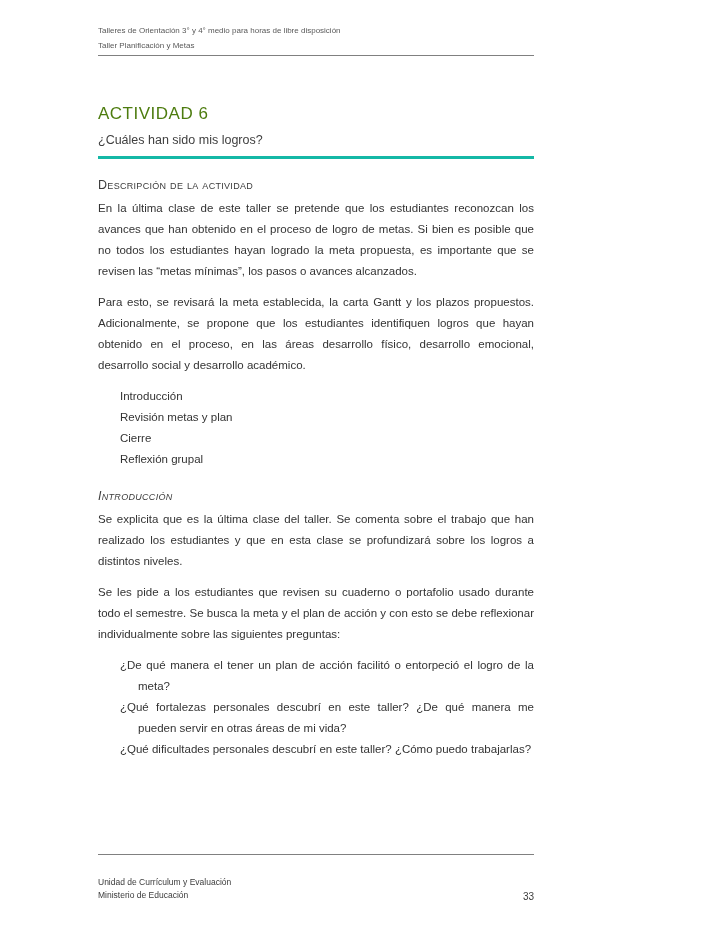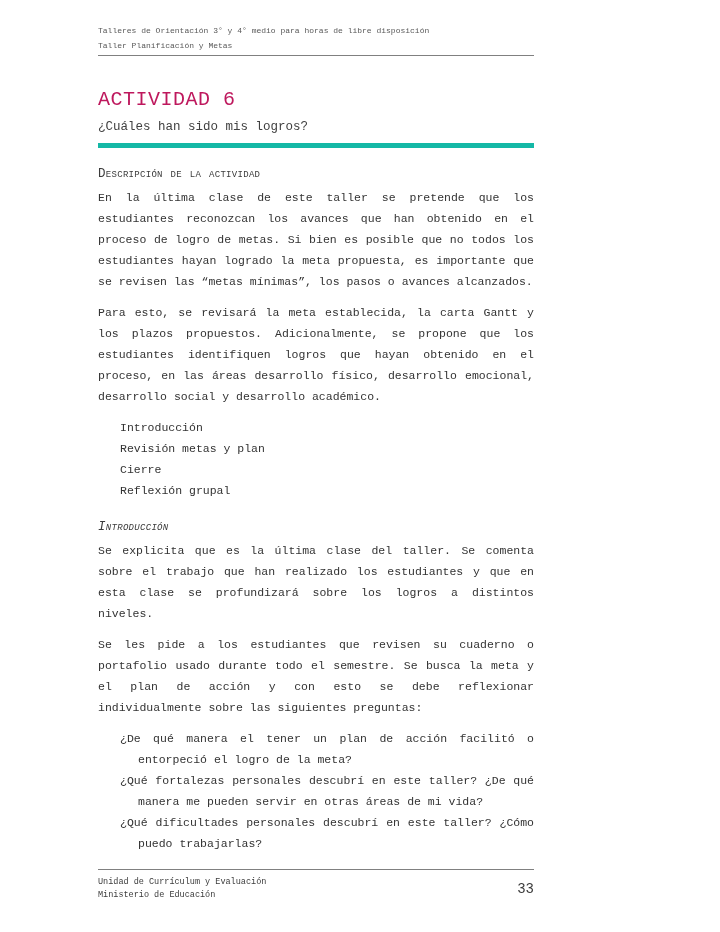--- a/index.html
+++ b/index.html
@@ -1,21 +1,21 @@
 <!DOCTYPE html>
 <html><head>
 <meta charset="utf-8">
 <style>
   html, body { margin: 0; padding: 0; background: #ffffff; }
   .page {
     position: relative;
     width: 616px;
     height: 932px;
     background: #ffffff;
-    font-family: Liberation Mono, monospace;
+    font-family: Liberation Sans, sans-serif;
     color: #3b3b3b;
     overflow: hidden;
     box-sizing: border-box;
   }
   .content {
     padding: 26px 82px 0 98px;
     box-sizing: border-box;
   }
   
   .doc-header {
@@ -28,32 +28,32 @@
     text-align: left;
     margin-bottom: 6px;
   }
   .doc-header .hdr-right {
     font-size: 8px;
     color: #595959;
     text-align: left;
   }
   
   .title {
-    margin-top: 32px;
-    font-size: 20px;
+    margin-top: 48px;
+    font-size: 17px;
     font-weight: 400;
     letter-spacing: 0.5px;
-    color: #be185d;
+    color: #4d7c0f;
   }
   .subtitle {
     margin-top: 9px;
     font-size: 12.5px;
     color: #404040;
     padding-bottom: 9px;
-    border-bottom: 5px solid #14b8a6;
+    border-bottom: 3px solid #14b8a6;
   }
   
   .sc-heading {
     margin-top: 19px;
     margin-bottom: 6px;
     font-size: 12.5px;
     font-weight: 400;
     font-variant: small-caps;
     letter-spacing: 0.3px;
     color: #3b3b3b;
@@ -84,32 +84,32 @@
     text-indent: -18px;
     text-align: justify;
   }
   
   .doc-footer {
     position: absolute;
     left: 98px;
     right: 82px;
     bottom: 30px;
     border-top: 1px solid #808080;
-    padding-top: 6px;
+    padding-top: 21px;
     display: flex;
     justify-content: space-between;
-    align-items: center;
+    align-items: flex-end;
   }
   .doc-footer .org {
     font-size: 8.5px;
     line-height: 13px;
     color: #3b3b3b;
   }
   .doc-footer .page-number {
-    font-size: 14px;
+    font-size: 10px;
     color: #3b3b3b;
   }
 </style>
 </head>
 <body>
 
 <div class="page">
   <div class="content">
 
     <div class="doc-header">

